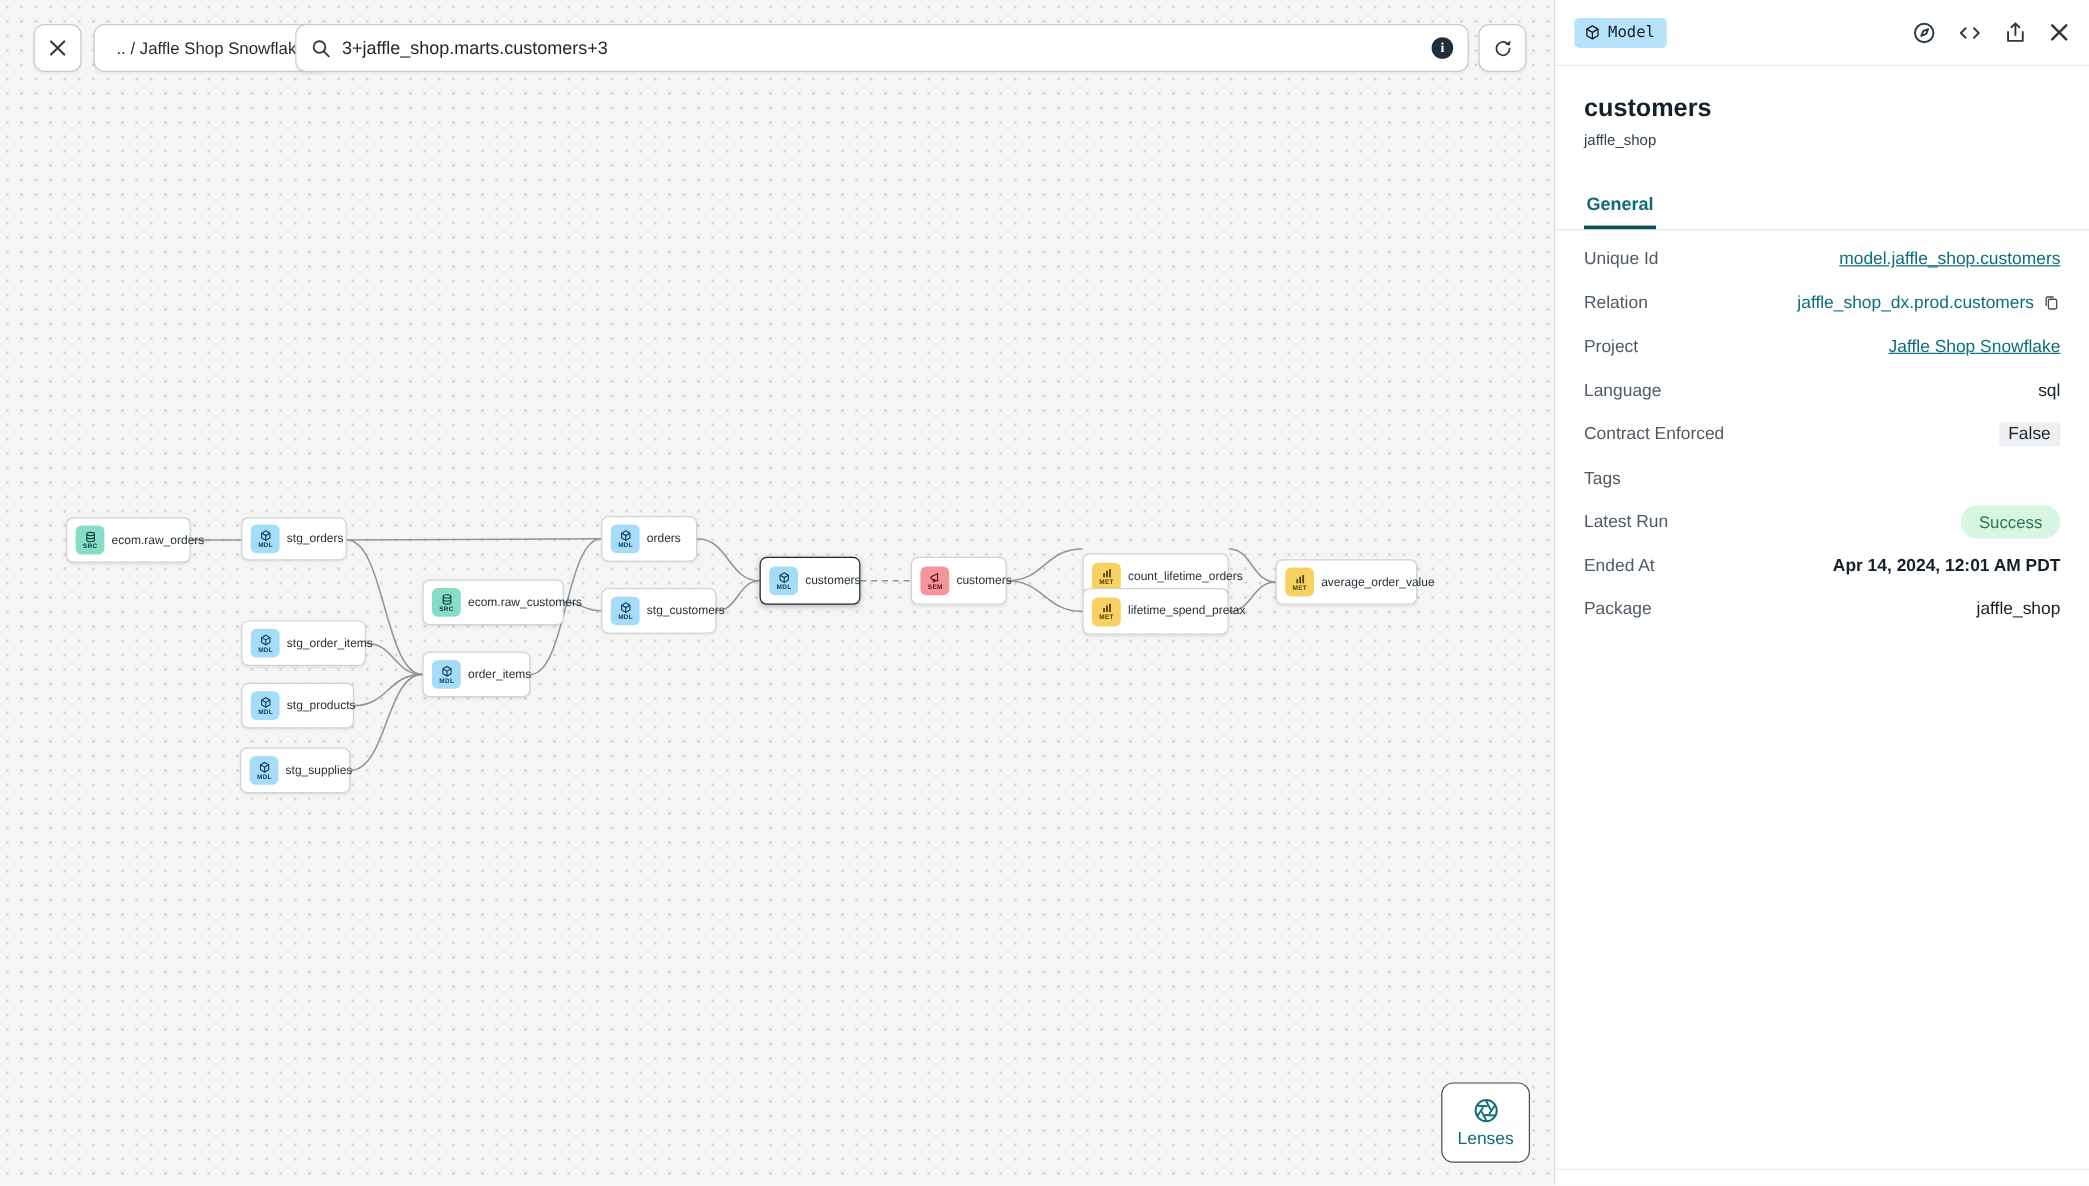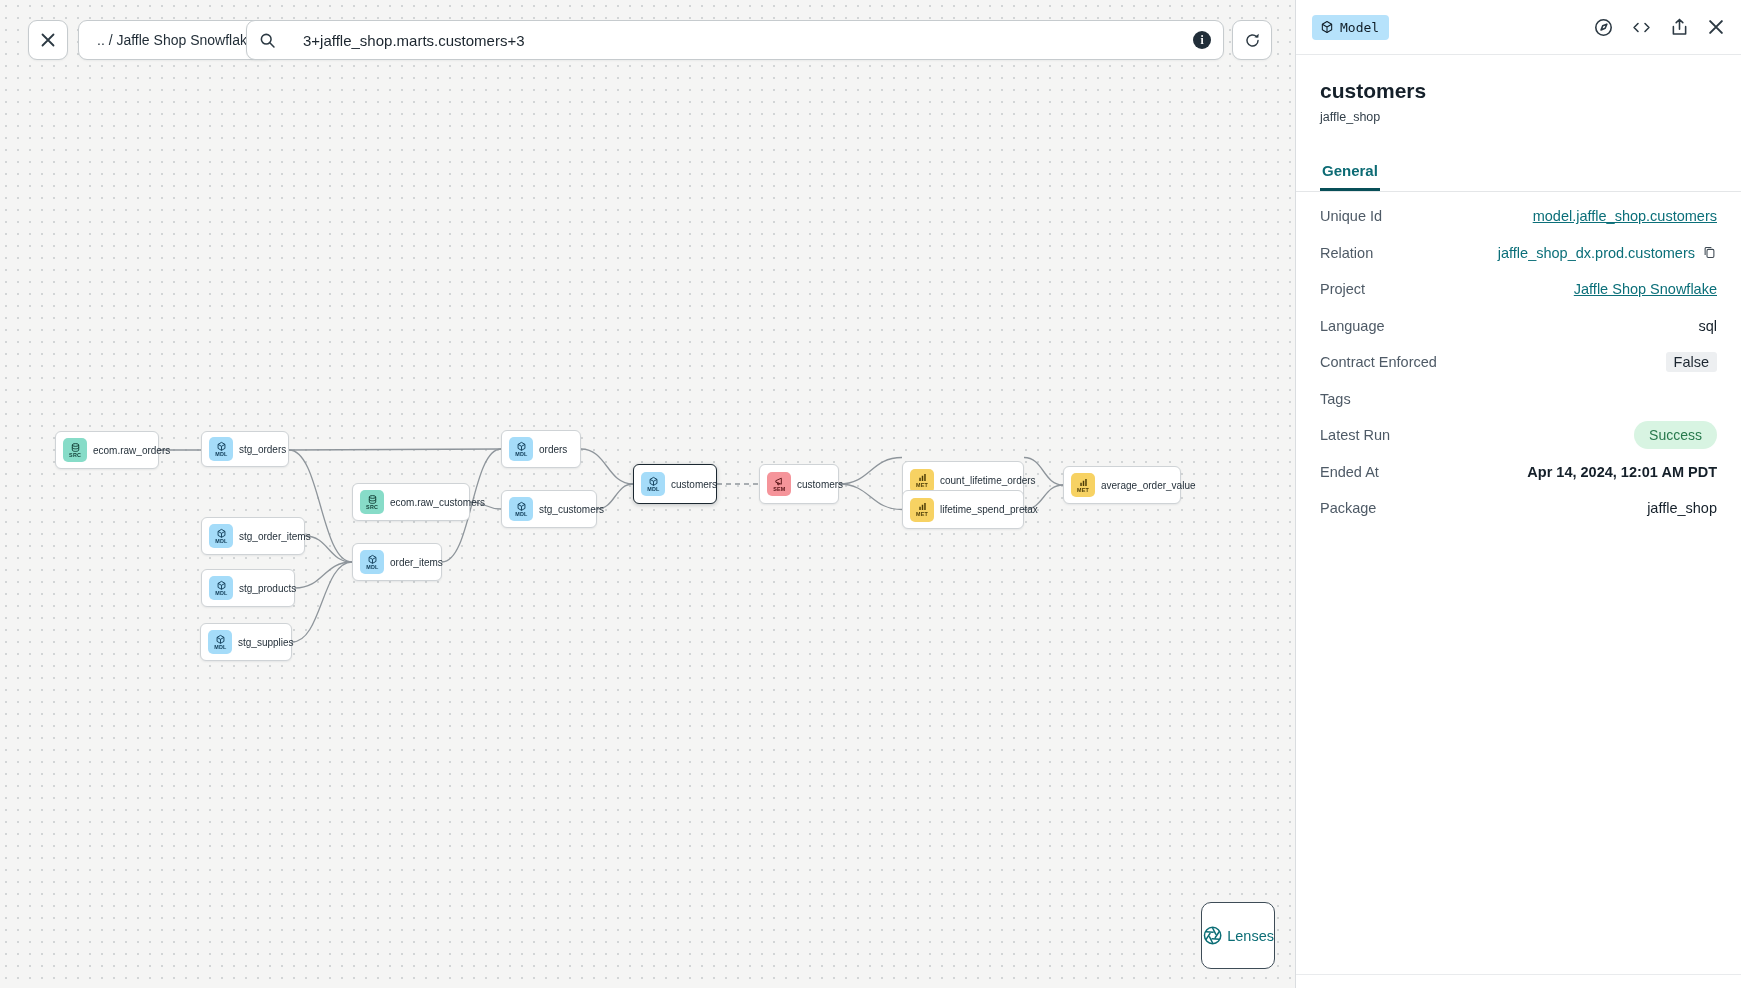--- a/index.html
+++ b/index.html
@@ -17,21 +17,21 @@
   #edge-svg path.dashed { stroke-dasharray:5 4; }
 
   
   .toolbar { position:absolute; left:0; top:0; width:100%; z-index:5; }
   .tb { position:absolute; background:#fff; border:1px solid #c6cbce; border-radius:9px;
         display:flex; align-items:center; justify-content:center;
         box-shadow:0 1px 2px rgba(20,30,40,.05); cursor:pointer; }
   .tb-close { left:28px; top:20px; width:40px; height:40px; }
   .tb-crumb { left:78px; top:20px; height:40px; padding:0 18px; font-size:14px; color:#1f2b35; }
   .tb-search { left:246px; top:20px; height:40px; width:978px; justify-content:flex-start;
-               padding:17px 12px; gap:27px; cursor:text; }
+               padding:17px 12px; gap:9px; cursor:text; }
   .tb-search input { border:none; outline:none; flex:1 1 auto; font-size:15px; color:#1b252e;
                font-family:"Liberation Sans",sans-serif; background:transparent; }
   .info-dot { width:18px; height:18px; border-radius:50%; background:#212e39; color:#fff;
               font-size:11.5px; font-weight:700; display:flex; align-items:center;
               justify-content:center; font-family:"Liberation Serif",serif; flex:0 0 auto; }
   .tb-refresh { left:1232px; top:20px; width:40px; height:40px; }
   .icon-stroke { stroke:#2c3943; stroke-width:1.8; fill:none; stroke-linecap:round; stroke-linejoin:round; }
 
   
   .node { position:absolute; background:#fff; border:1px solid #cfd3d6; border-radius:6px;
@@ -41,21 +41,21 @@
   .node .badge { width:24px; height:24px; border-radius:5px; flex:0 0 auto;
           display:flex; flex-direction:column; align-items:center; justify-content:center; }
   .node .badge svg { display:block; }
   .node .badge .bt { font-size:9px; transform:scale(.6); transform-origin:center 20%;
           font-weight:700; letter-spacing:.4px; line-height:6px; }
   .node .nlabel { font-size:10px; color:#25313b; white-space:nowrap; font-weight:500; }
 
   
   .lenses { position:absolute; left:1201px; top:902px; width:74px; height:67px;
         background:#fff; border:1.6px solid #3e4c57; border-radius:10px; display:flex;
-        flex-direction:row; align-items:center; justify-content:center; gap:4px; cursor:pointer; }
+        flex-direction:column; align-items:center; justify-content:center; gap:4px; cursor:pointer; }
   .lenses .llabel { color:#0c6e76; font-size:14.5px; }
 
   
   .panel { width:446px; flex:0 0 auto; height:100%; background:#fff;
            border-left:1px solid #dadde0; display:flex; flex-direction:column; }
   .panel-header { height:55px; flex:0 0 auto; display:flex; align-items:center;
            justify-content:space-between; padding:0 16px; border-bottom:1px solid #e7e9eb; }
   .model-badge { background:#b6e2fb; border-radius:4px; padding:5px 10px 5px 8px;
            display:flex; align-items:center; gap:6px; font-family:"DejaVu Sans Mono",monospace;
            font-size:13px; color:#101d27; }

